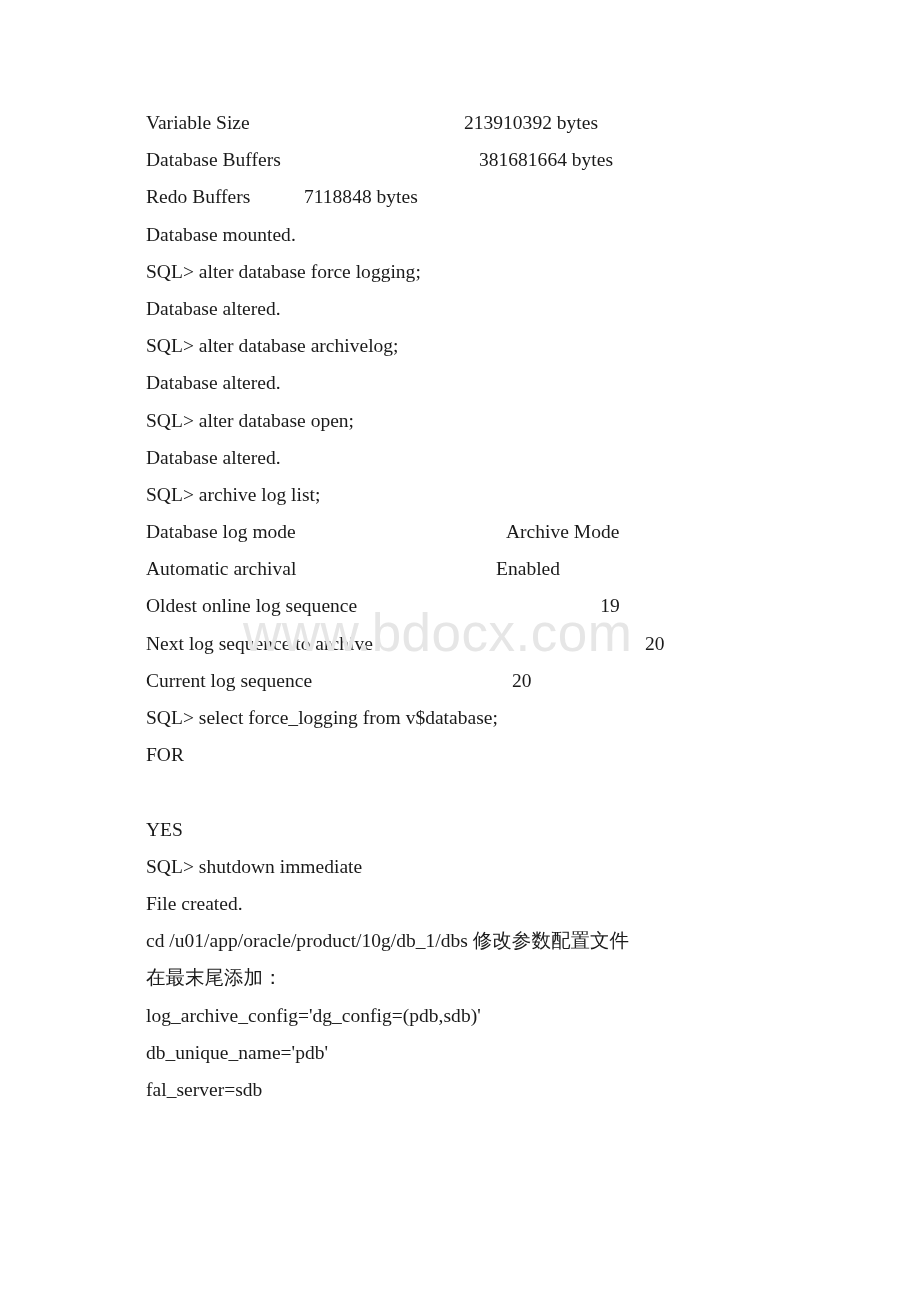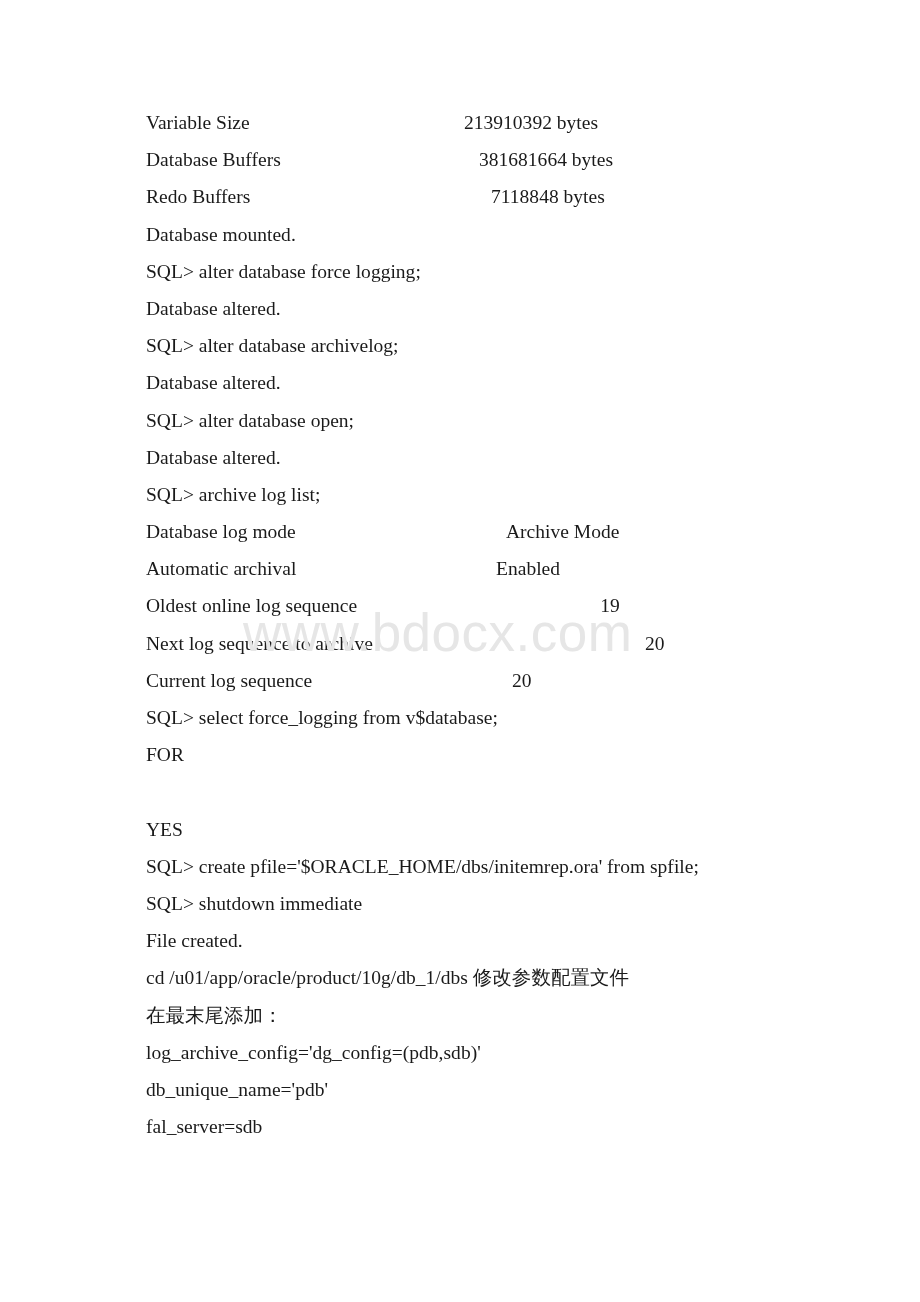--- a/index.html
+++ b/index.html
@@ -77,39 +77,38 @@
   }
 </style>
 </head>
 <body style="background: rgb(255, 255, 255);">
 
 <div id="page">
 
   <div id="doc-body">
       <div class="line"><span class="col-label" style="min-width: 158px;">Variable Size</span><span class="col-value" style="margin-left: 160px;">213910392 bytes</span></div>
       <div class="line"><span class="col-label" style="min-width: 158px;">Database Buffers</span><span class="col-value" style="margin-left: 175px;">381681664 bytes</span></div>
-      <div class="line"><span class="col-label" style="min-width: 158px;">Redo Buffers</span><span class="col-value" style="margin-left: 187px;">7118848 bytes</span></div>
+      <div class="line"><span class="col-label" style="min-width: 158px;">Redo Buffers</span><span class="col-value" style="">7118848 bytes</span></div>
       <div class="line"><span>Database mounted.</span></div>
       <div class="line"><span>SQL&gt; alter database force logging;</span></div>
       <div class="line"><span>Database altered.</span></div>
       <div class="line"><span>SQL&gt; alter database archivelog;</span></div>
       <div class="line"><span>Database altered.</span></div>
       <div class="line"><span>SQL&gt; alter database open;</span></div>
       <div class="line"><span>Database altered.</span></div>
       <div class="line"><span>SQL&gt; archive log list;</span></div>
       <div class="line"><span class="col-label" style="min-width: 158px;">Database log mode</span><span class="col-value" style="margin-left: 202px;">Archive Mode</span></div>
       <div class="line"><span class="col-label" style="min-width: 158px;">Automatic archival</span><span class="col-value" style="margin-left: 192px;">Enabled</span></div>
       <div class="line"><span class="col-label" style="min-width: 158px;">Oldest online log sequence</span><span class="col-value" style="margin-left: 243px;">19</span></div>
       <div class="line"><span class="col-label" style="min-width: 158px;">Next log sequence to archive</span><span class="col-value" style="margin-left: 272px;">20</span></div>
       <div class="line"><span class="col-label" style="min-width: 158px;">Current log sequence</span><span class="col-value" style="margin-left: 200px;">20</span></div>
       <div class="line"><span>SQL&gt; select force_logging from v$database;</span></div>
       <div class="line"><span>FOR</span></div>
       <div class="line blank"><span></span></div>
       <div class="line"><span>YES</span></div>
-      <div class="line"><span>SQL&gt; create pfile='$ORACLE_HOME/dbs/initemrep.ora' from spfile;</span></div>
       <div class="line"><span>SQL&gt; shutdown immediate</span></div>
       <div class="line"><span>File created.</span></div>
       <div class="line"><span>cd /u01/app/oracle/product/10g/db_1/dbs 修改参数配置文件</span></div>
       <div class="line"><span>在最末尾添加：</span></div>
       <div class="line"><span>log_archive_config='dg_config=(pdb,sdb)'</span></div>
       <div class="line"><span>db_unique_name='pdb'</span></div>
       <div class="line"><span>fal_server=sdb</span></div>
     </div>
 
   <div id="watermark" style="color: rgb(230, 230, 230);">www.bdocx.com</div>

